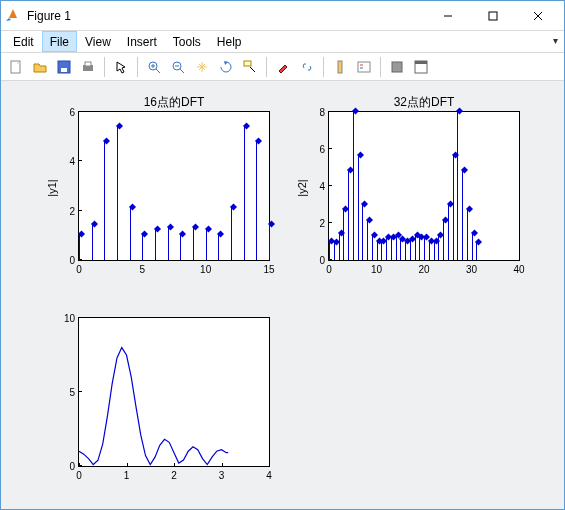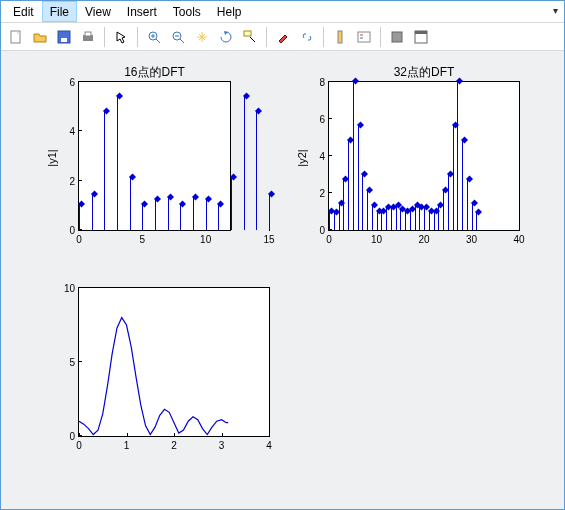--- a/index.html
+++ b/index.html
@@ -29,20 +29,45 @@
   .stem-line { position: absolute; width: 1px; background: #0000d6; bottom: 0; }
   .stem-dot { position: absolute; width: 5px; height: 5px; transform: rotate(45deg) translate(-50%, -50%); background: #0000d6; }
   .plotline { position: absolute; inset: 0; }
   .watermark { position: absolute; right: 10px; bottom: 6px; font-size: 14px; color: rgba(0,0,0,0.12); letter-spacing: 0.5px; font-family: monospace; }
 </style>
 </head>
 <body>
 
 <div class="window">
 
+  <div class="titlebar">
+    <span class="icon-matlab">
+      <svg viewBox="0 0 16 16">
+          <polygon points="8,1 12,10 4,10" fill="#e87b1c"></polygon>
+          <polygon points="4,10 1,13 6,12" fill="#3a76c4"></polygon>
+        </svg>
+    </span>
+    <span class="title">Figure 1</span>
+    <div class="winbtn">
+        <svg width="10" height="10">
+          <line x1="1" y1="5" x2="9" y2="5" stroke="#000"></line>
+        </svg>
+      </div>
+    <div class="winbtn">
+        <svg width="10" height="10">
+          <rect x="1" y="1" width="8" height="8" fill="none" stroke="#000"></rect>
+        </svg>
+      </div>
+    <div class="winbtn close">
+        <svg width="10" height="10">
+          <line x1="1" y1="1" x2="9" y2="9" stroke="#000"></line>
+          <line x1="9" y1="1" x2="1" y2="9" stroke="#000"></line>
+        </svg>
+      </div>
+  </div>
 
   <div class="menubar">
 
     <span class="mitem">Edit</span>
       <span class="mitem active">File</span>
       <span class="mitem">View</span>
       <span class="mitem">Insert</span>
       <span class="mitem">Tools</span>
       <span class="mitem">Help</span>
       <span class="dock">▾</span>
@@ -144,21 +169,21 @@
       <div class="tb">
         <svg width="14" height="14">
           <rect x="1" y="1" width="12" height="12" fill="none" stroke="#666"></rect>
           <rect x="1" y="1" width="12" height="3" fill="#666"></rect>
         </svg>
       </div>
     </div>
 
   <div class="canvas">
 
-    <div class="axes-box" id="ax1" style="left:77px; top:30px; width:153px; height:150px;">
+    <div class="axes-box" id="ax1" style="left:77px; top:30px; width:192px; height:150px;">
       <div class="axtitle">16点的DFT</div>
       <div class="ylabel" style="top:70px;">|y1|</div>
     <div class="tickmark x" style="left: 0px;"></div>
         <div class="tick xtick" style="left: 0px;">0</div>
         <div class="tickmark x" style="left: 63.3333px;"></div>
         <div class="tick xtick" style="left: 63.3333px;">5</div>
         <div class="tickmark x" style="left: 126.667px;"></div>
         <div class="tick xtick" style="left: 126.667px;">10</div>
         <div class="tickmark x" style="left: 190px;"></div>
         <div class="tick xtick" style="left: 190px;">15</div>

